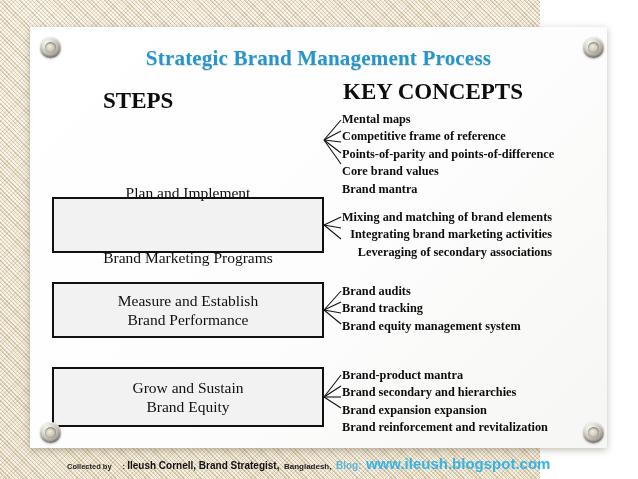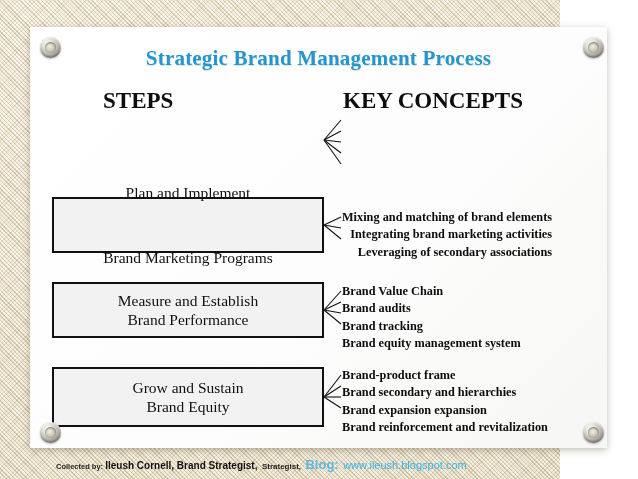--- a/index.html
+++ b/index.html
@@ -28,21 +28,20 @@
         rgba(255,255,255,0.30) 2px,
         rgba(255,255,255,0.30) 3px),
       repeating-linear-gradient(-45deg,
         rgba(255,255,255,0.40) 0px,
         rgba(255,255,255,0.40) 1px,
         rgba(186,166,130,0.38) 1px,
         rgba(186,166,130,0.38) 2px,
         rgba(255,255,255,0.22) 2px,
         rgba(255,255,255,0.22) 3px),
       linear-gradient(160deg, #f3ead3 0%, #e9ddbf 40%, #ded0ad 100%);
-    padding-left: 20px;
   }
 
   
   #slide {
     position: absolute;
     left: 30px;
     top: 27px;
     width: 577px;
     height: 421px;
     background: linear-gradient(135deg, #ffffff 0%, #fdfdfd 55%, #f6f6f4 100%);
@@ -94,21 +93,21 @@
   
   .col-header {
     position: absolute;
     font-family: "Liberation Serif", serif;
     font-weight: bold;
     font-size: 23px;
     color: #0d0d0d;
     white-space: nowrap;
   }
   #header-steps        { left: 73px;  top: 61px; }
-  #header-key-concepts { left: 313px; top: 61px; }
+  #header-key-concepts { left: 313px; top: 52px; }
 
   
   .step-box {
     position: absolute;
     left: 22px;
     width: 272px;
     border: 2.3px solid #111111;
     background: #f2f2f2;
     box-sizing: border-box;
     display: flex;
@@ -158,39 +157,40 @@
     left: 56px;
     top: 456px;
     font-family: "Liberation Sans", sans-serif;
     white-space: nowrap;
     line-height: 1;
   }
   .credit-prefix {
     font-size: 7.5px;
     font-weight: bold;
     color: #1d1d1d;
+    margin-left: 11px;
   }
   .credit-name {
     font-size: 10px;
     font-weight: bold;
     color: #111111;
   }
   .credit-country {
     font-size: 8px;
     font-weight: bold;
     color: #1d1d1d;
   }
   .credit-blog-label {
-    font-size: 13px;
+    font-size: 10px;
     font-weight: bold;
     color: #5fb7e0;
   }
   .credit-url {
-    font-size: 11px;
-    font-weight: normal;
+    font-size: 15px;
+    font-weight: bold;
     color: #35b4e8;
     text-align: right;
   }
 </style>
 </head>
 <body>
 
 <div id="canvas-root">
 
   <div id="slide">
@@ -231,48 +231,54 @@
     </div>
     <div class="step-box" id="step-box-3">
       <span>Measure and Establish</span>
       <span>Brand Performance</span>
     </div>
     <div class="step-box" id="step-box-4">
       <span>Grow and Sustain</span>
       <span>Brand Equity</span>
     </div>
 
+    <div class="concept-group" id="concept-group-1">
+      <span class="concept-line">Mental maps</span>
+      <span class="concept-line">Competitive frame of reference</span>
+      <span class="concept-line">Points-of-parity and points-of-difference</span>
+      <span class="concept-line">Core brand values</span>
+      <span class="concept-line">Brand mantra</span>
+    </div>
 
     <div class="concept-group" id="concept-group-2">
       <span class="concept-line">Mixing and matching of brand elements</span>
       <span class="concept-line">Integrating brand marketing activities</span>
       <span class="concept-line">Leveraging of secondary associations</span>
     </div>
 
     <div class="concept-group" id="concept-group-3">
-      <span class="concept-line">Brand Value Chain</span>
       <span class="concept-line">Brand audits</span>
       <span class="concept-line">Brand tracking</span>
       <span class="concept-line">Brand equity management system</span>
     </div>
 
     <div class="concept-group" id="concept-group-4">
-      <span class="concept-line">Brand-product frame</span>
+      <span class="concept-line">Brand-product mantra</span>
       <span class="concept-line">Brand secondary and hierarchies</span>
       <span class="concept-line">Brand expansion expansion</span>
       <span class="concept-line">Brand reinforcement and revitalization</span>
     </div>
 
   </div>
 
   <div class="grommet" id="grommet-tl"></div>
   <div class="grommet" id="grommet-tr"></div>
   <div class="grommet" id="grommet-bl"></div>
   <div class="grommet" id="grommet-br"></div>
 
   <div id="footer-credit">
     <span class="credit-prefix">Collected by</span><span class="credit-prefix">: </span><span class="credit-name">Ileush Cornell, Brand Strategist,</span>
-    <span class="credit-country">Strategist,</span>
+    <span class="credit-country">Bangladesh,</span>
     <span class="credit-blog-label">Blog:</span>
     <span class="credit-url">www.ileush.blogspot.com</span>
   </div>
 
 </div>
 
 </body></html>

